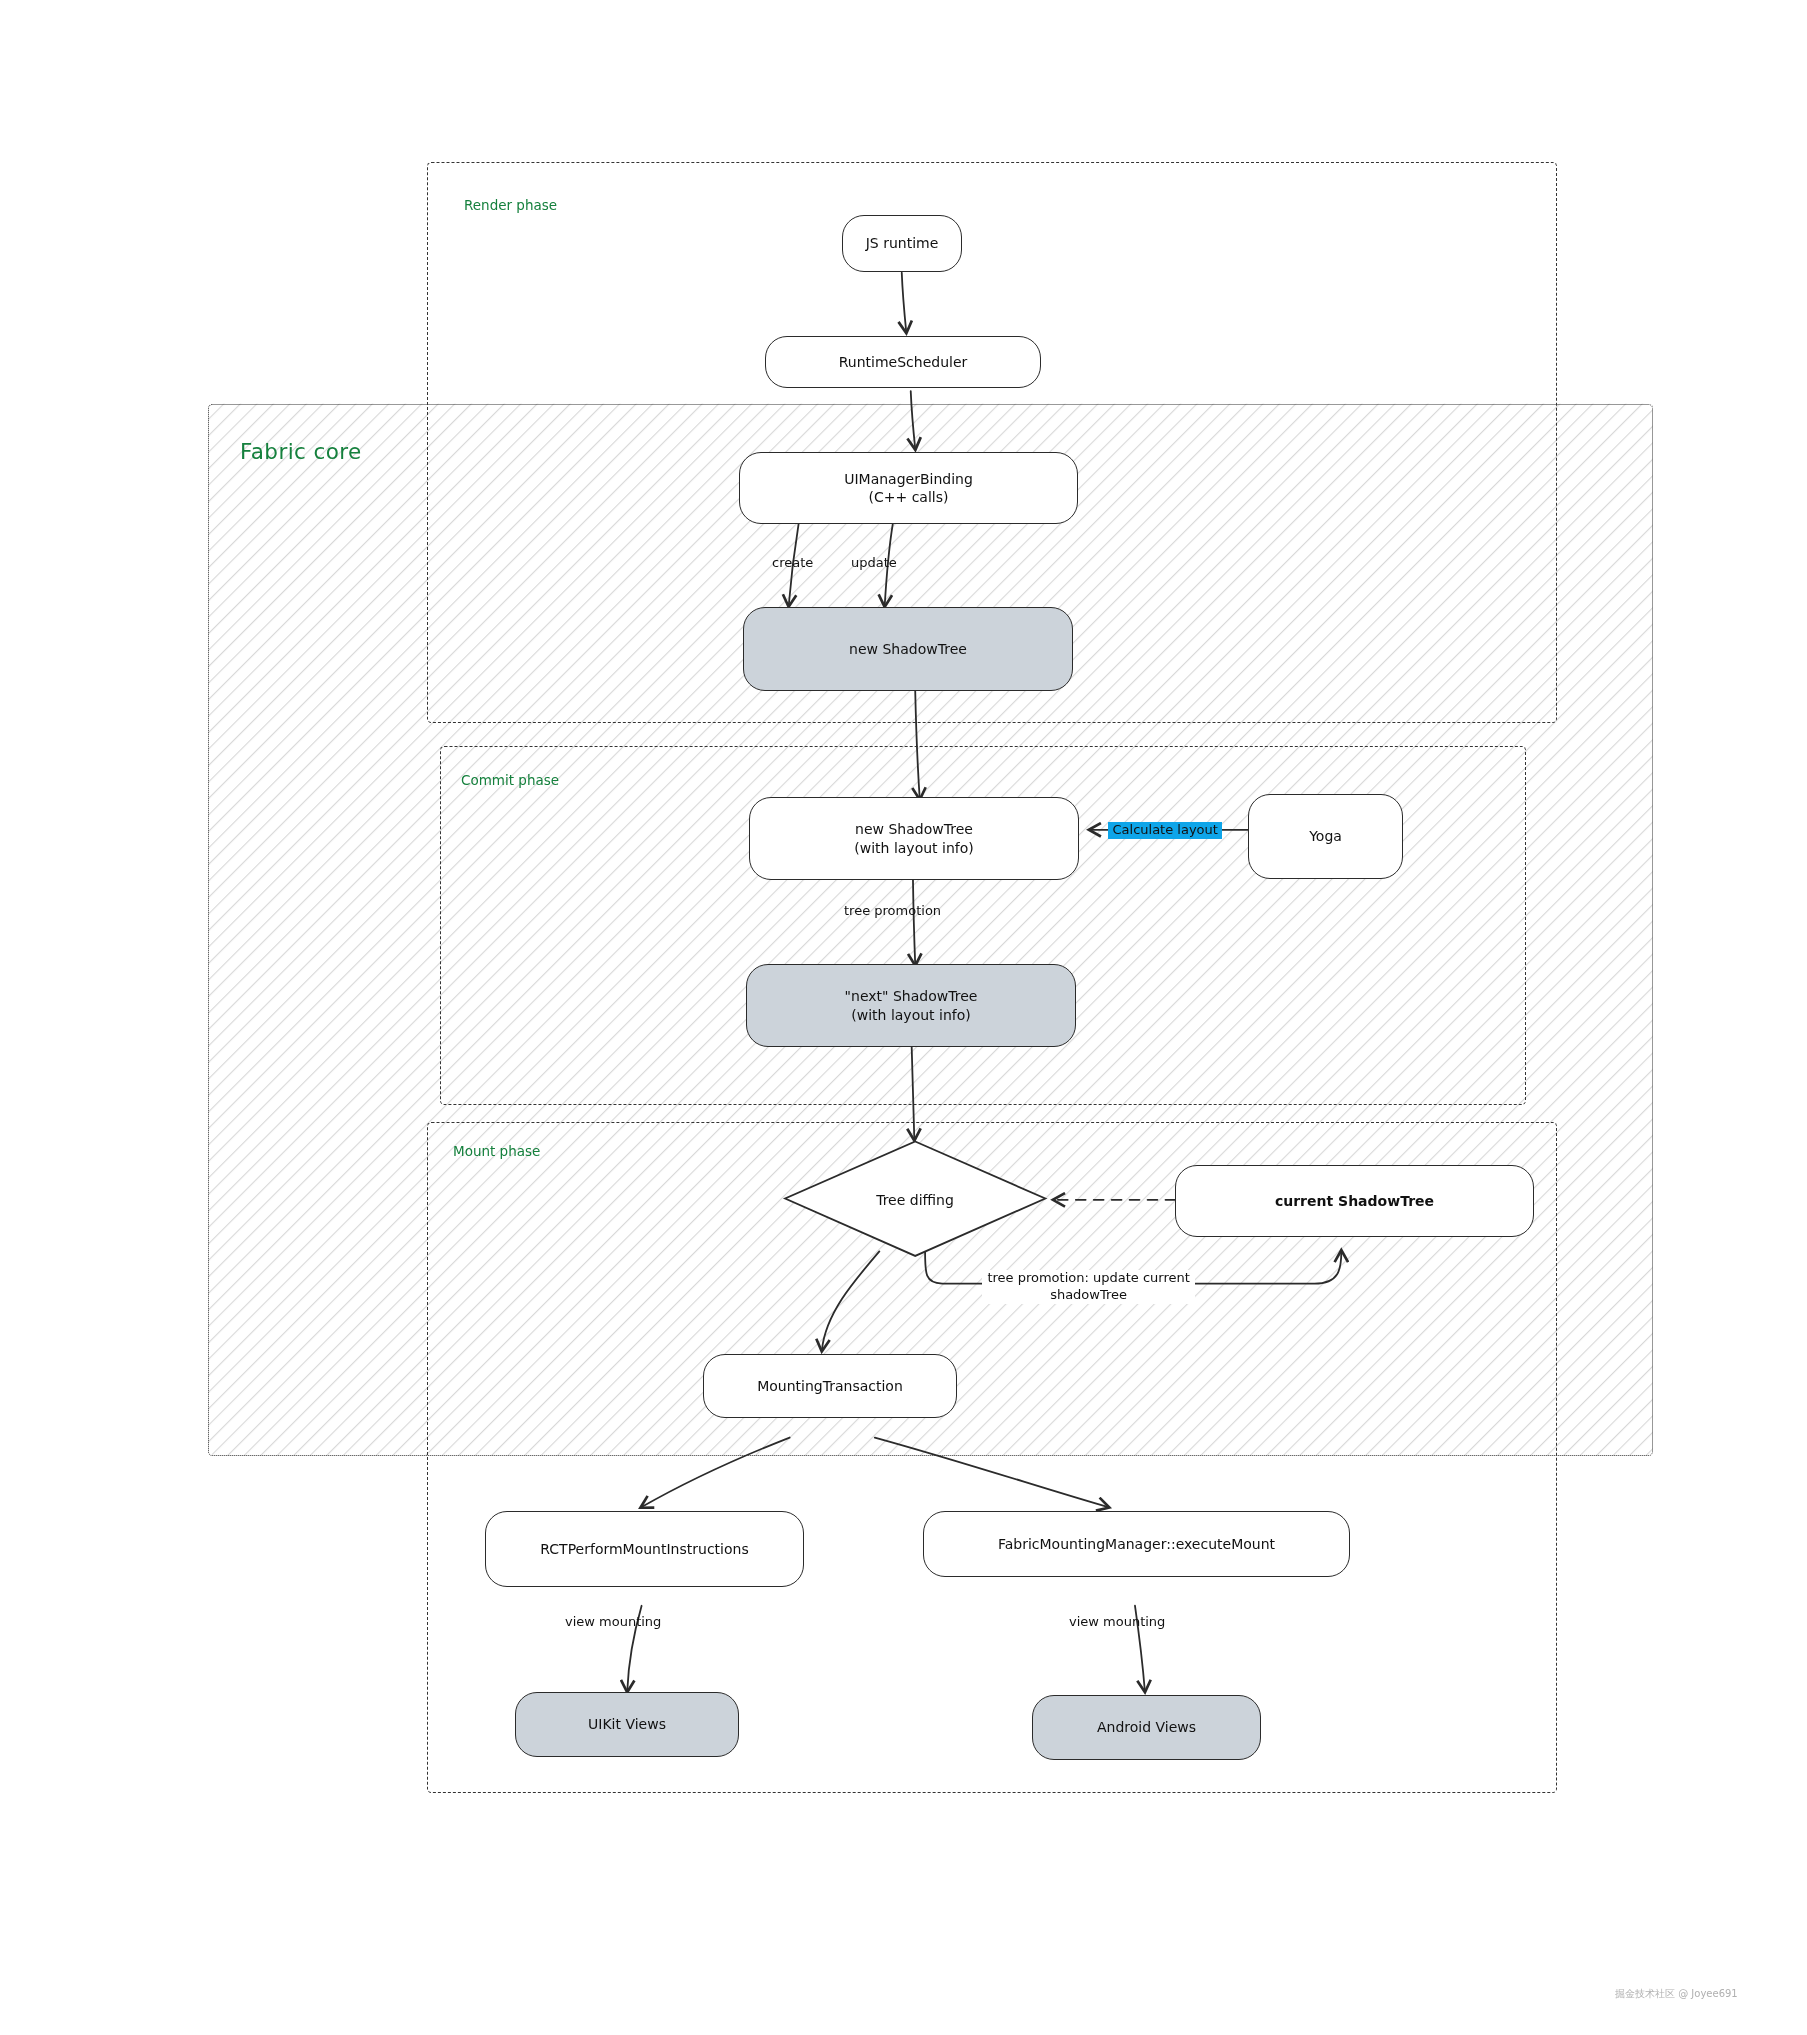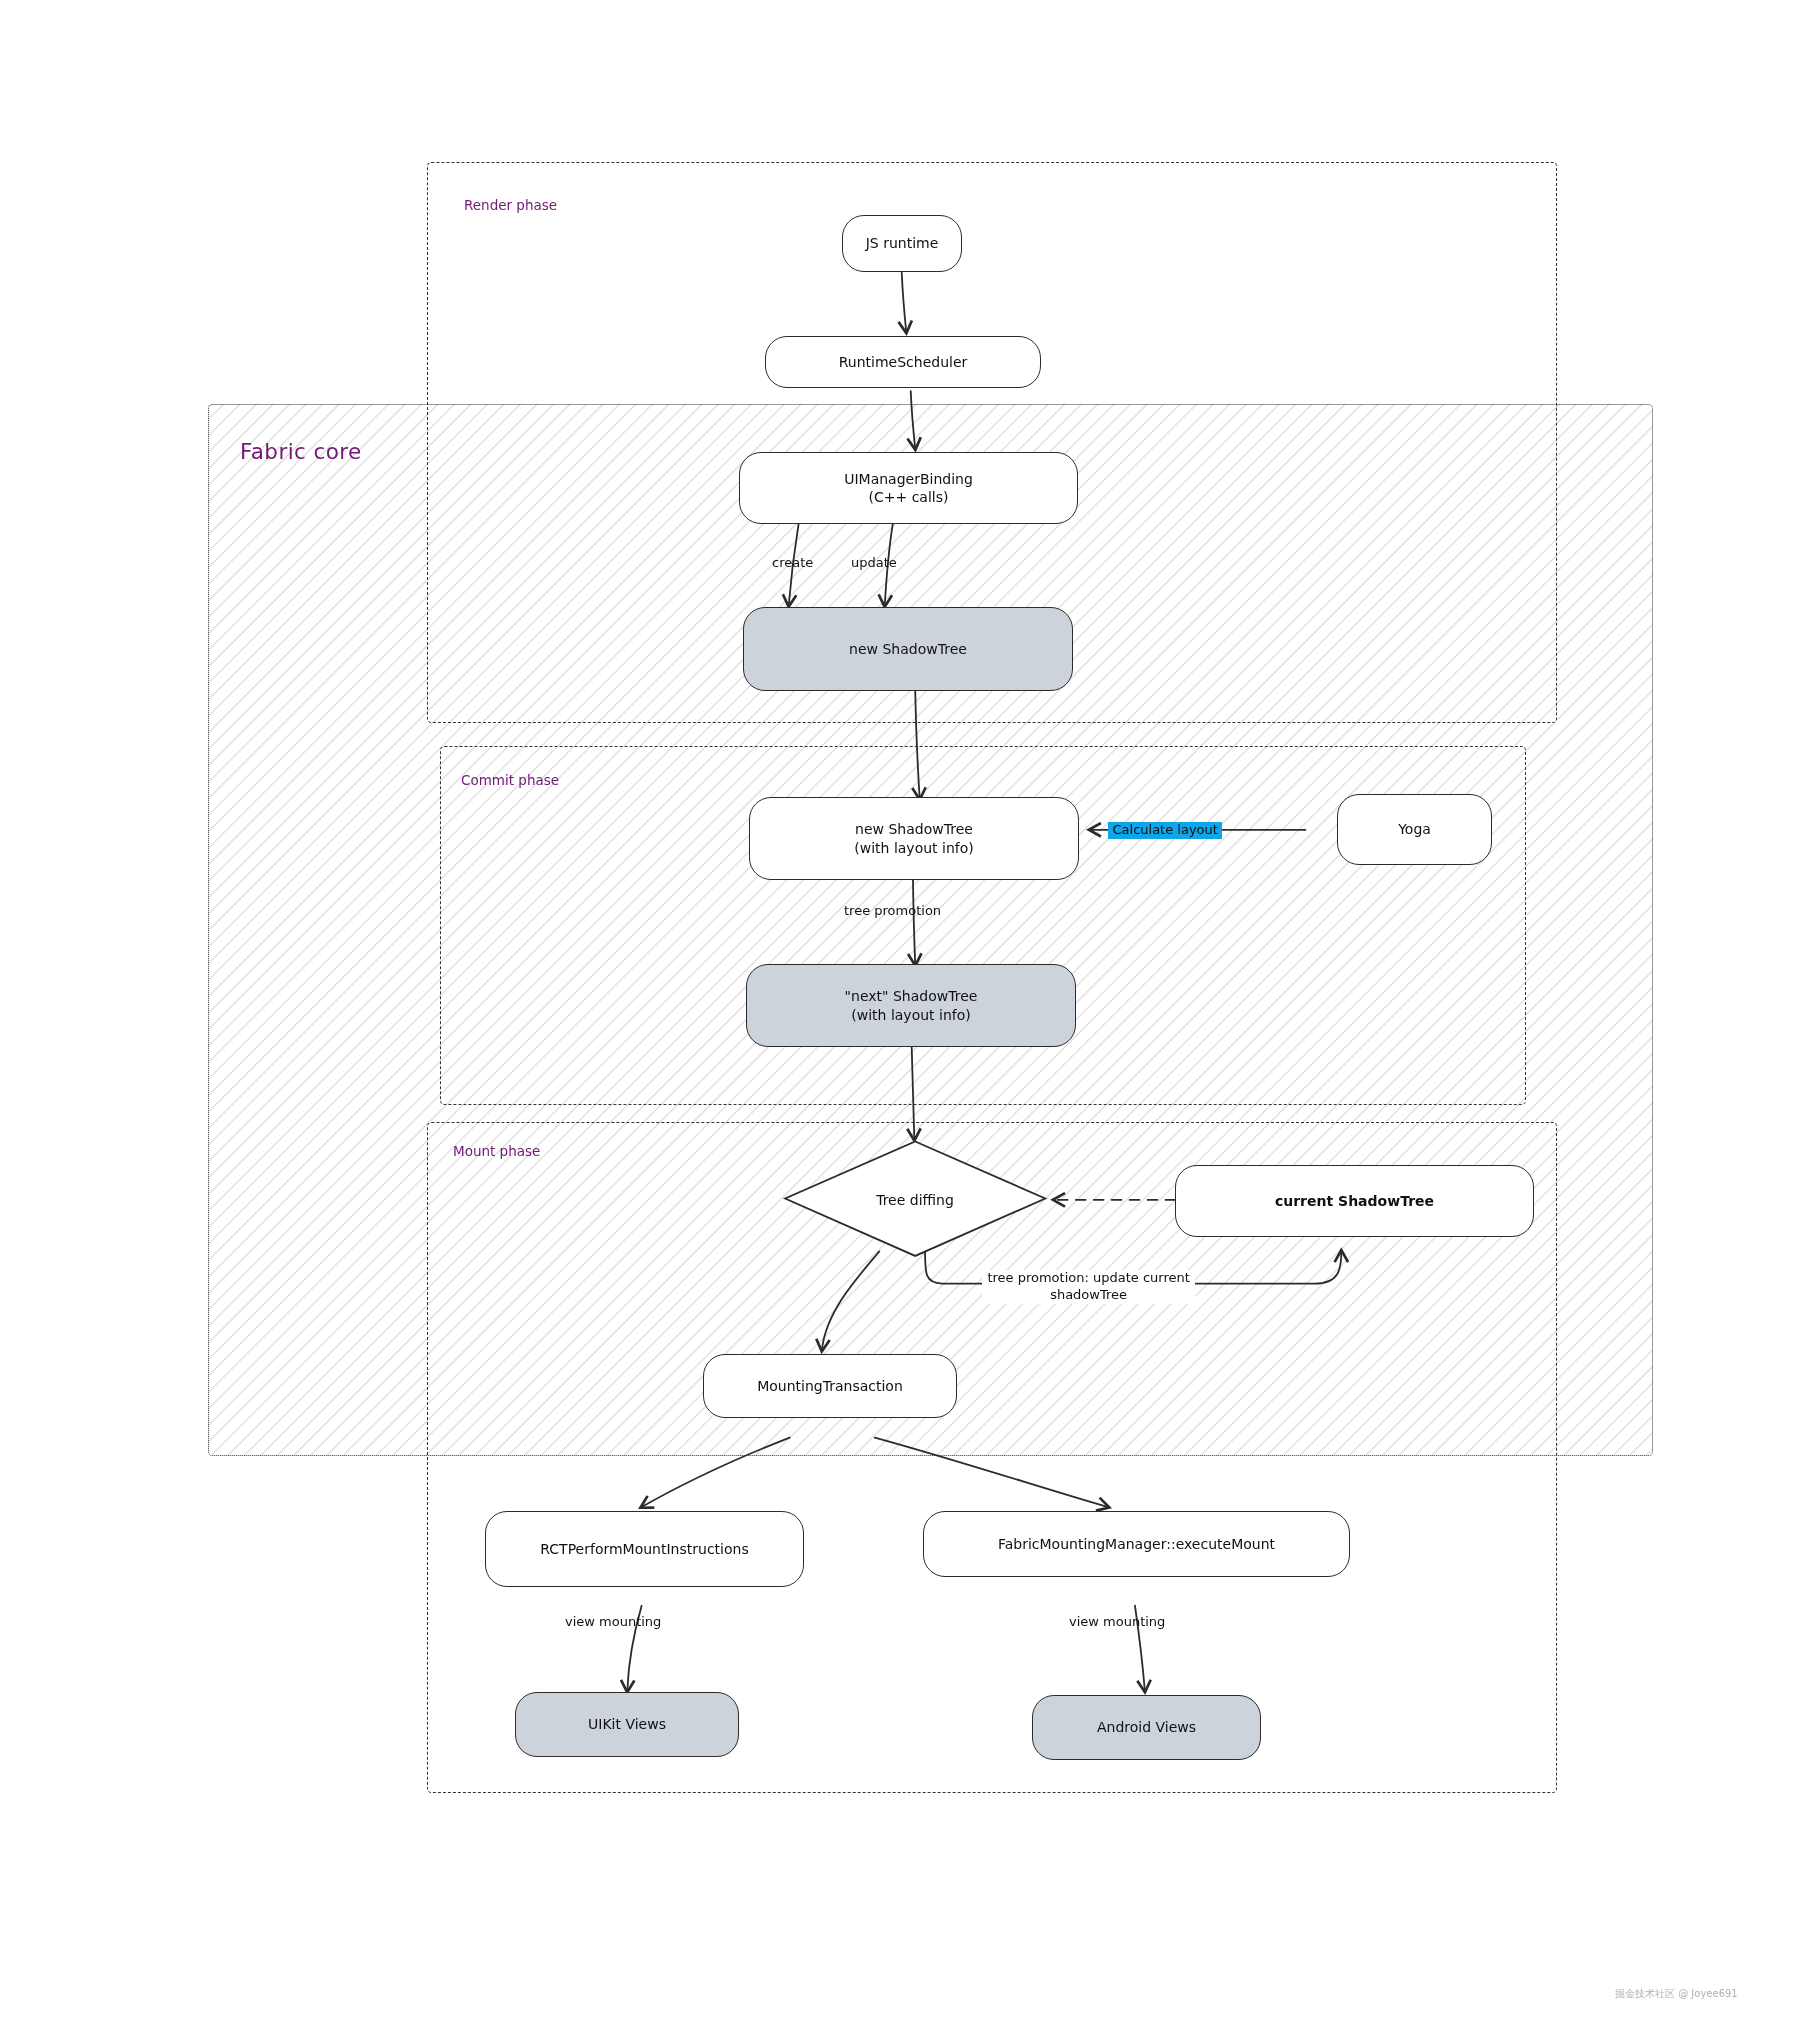--- a/index.html
+++ b/index.html
@@ -30,21 +30,21 @@
   
   .group {
     position: absolute;
     border: 1.8px dashed #333333;
     border-radius: 4.5px;
     box-sizing: border-box;
   }
   .group-label {
     position: absolute;
     font-size: 13.5px;
-    color: #701a75;
+    color: #15803d;
     white-space: nowrap;
   }
   .group-label.big {
     font-size: 21.5px;
     letter-spacing: 0.4px;
   }
   
   .node {
     position: absolute;
     box-sizing: border-box;
@@ -178,21 +178,21 @@
 
   <div class="node shaded" style="left:743px; top:607px; width:330px; height:84px;">
     <span>new ShadowTree</span>
   </div>
 
   <div class="node" style="left:749px; top:797px; width:330px; height:83px;">
     <span>new ShadowTree</span>
     <span class="l2">(with layout info)</span>
   </div>
 
-  <div class="node" style="left:1337px; top:794px; width:155px; height:71px;align-items:center;">
+  <div class="node" style="left:1248px; top:794px; width:155px; height:85px;align-items:center;">
     <span>Yoga</span>
   </div>
 
   <div class="node shaded" style="left:746px; top:964px; width:330px; height:83px;">
     <span>"next" ShadowTree</span>
     <span class="l2">(with layout info)</span>
   </div>
 
   <div class="diamond-wrap" style="left:785px; top:1142px; width:260px; height:115px;">
     <div class="diamond-label">Tree diffing</div>

